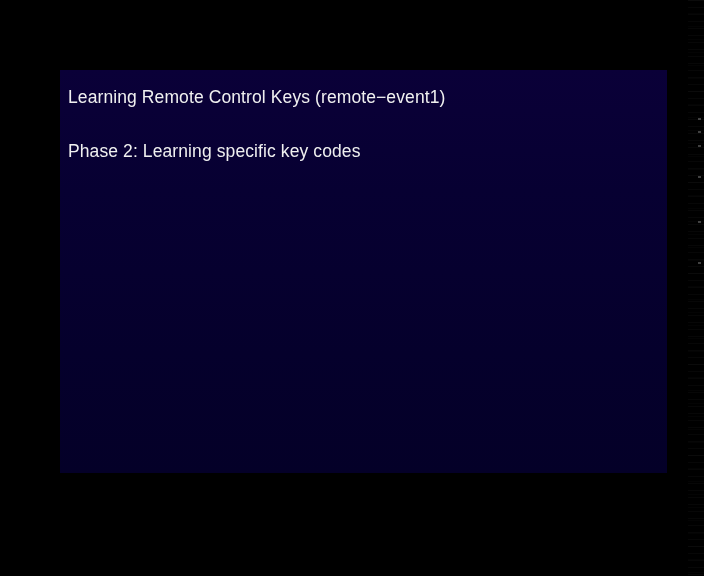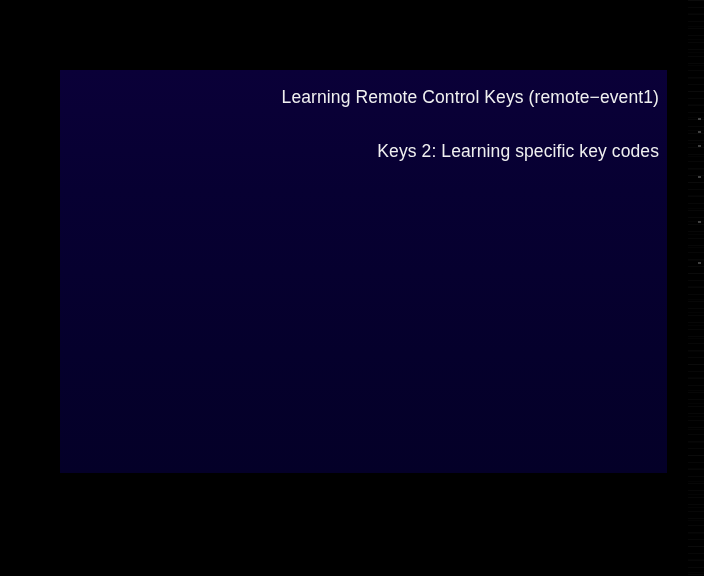--- a/index.html
+++ b/index.html
@@ -68,21 +68,20 @@
     height: 403px;
     background: linear-gradient(to bottom, #0a0038 0%, #070032 30%, #05002c 70%, #040028 100%);
     overflow: hidden;
   }
 
   #message-block {
     position: absolute;
     left: 8px;
     top: 0px;
     right: 8px;
-    text-align: right;
   }
 
   .msg-line {
     color: #f0f0f0;
     font-size: 17.5px;
     line-height: 54px;
     height: 54px;
     letter-spacing: 0.1px;
     white-space: nowrap;
     -webkit-font-smoothing: none;
@@ -93,21 +92,21 @@
 <body>
 
 <div id="desktop">
 
   <div id="learn-panel">
 
     <div id="message-block">
 
       <div class="msg-line line-1">Learning Remote Control Keys (remote−event1)</div>
 
-      <div class="msg-line line-2">Keys 2: Learning specific key codes</div>
+      <div class="msg-line line-2">Phase 2: Learning specific key codes</div>
 
 
     </div>
 
   </div>
 
   <div id="edge-sliver">
     <div class="sliver-mark" style="top:118px"></div>
     <div class="sliver-mark" style="top:131px"></div>
     <div class="sliver-mark" style="top:145px"></div>

